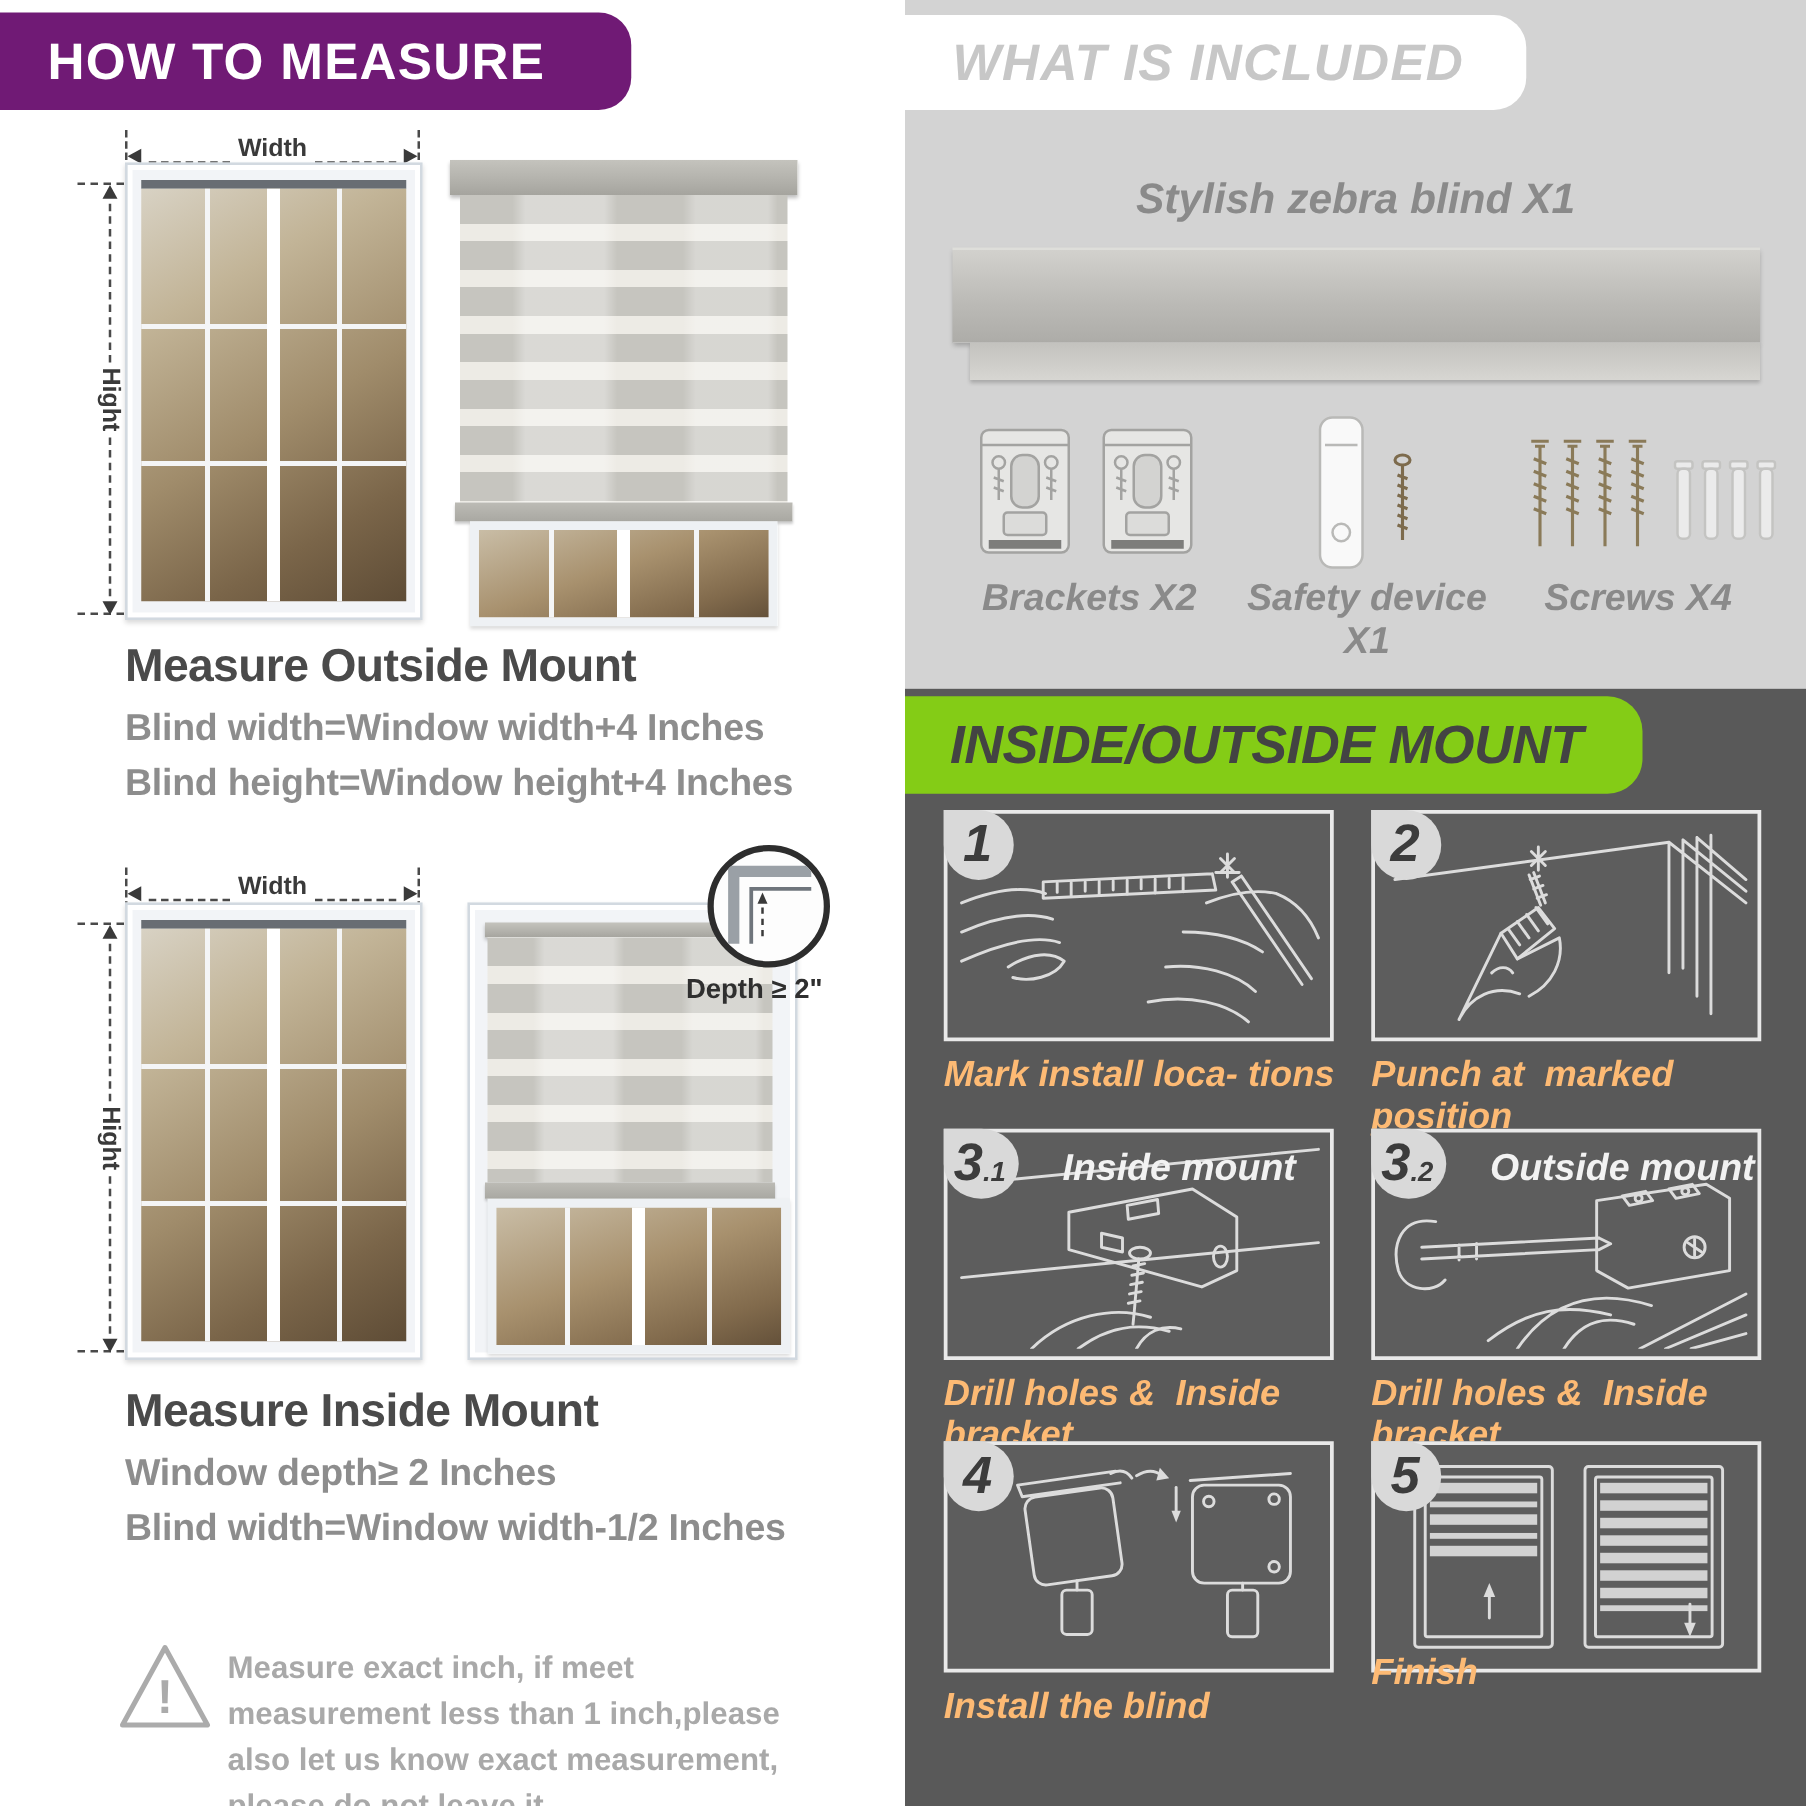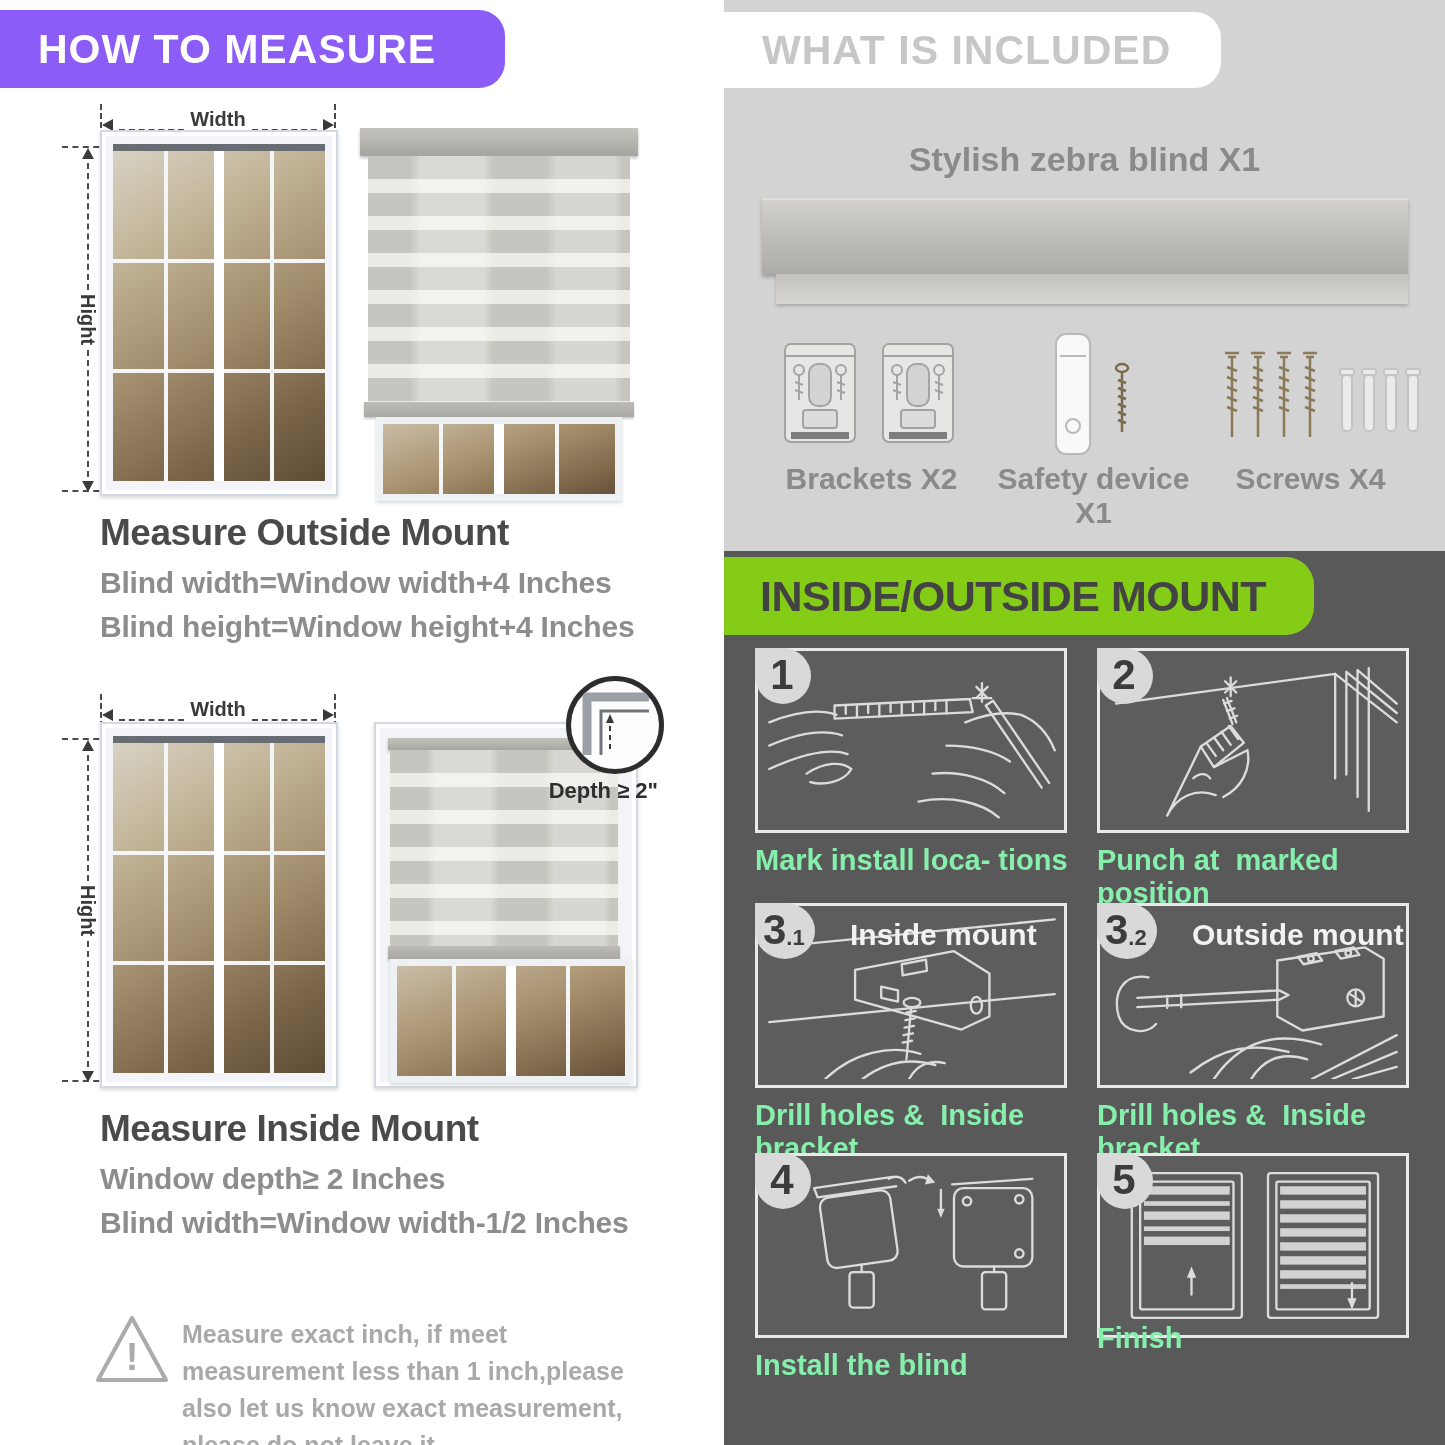--- a/index.html
+++ b/index.html
@@ -1,21 +1,21 @@
 <!DOCTYPE html>
 <html><head>
 <meta charset="utf-8">
 <style>
   html,body{margin:0;padding:0;background:#ffffff;}
   .page{position:relative;width:1445px;height:1445px;background:#ffffff;overflow:hidden;
         font-family:"Liberation Sans", sans-serif;}
   .abs{position:absolute;}
 
   
-  .header-how{left:0;top:10px;width:505px;height:78px;background:#8b5cf6;
+  .header-how{left:0;top:10px;width:505px;height:78px;background:#701a75;
     border-radius:0 26px 26px 0;color:#ffffff;font-size:41px;font-weight:bold;
     letter-spacing:1px;line-height:78px;padding-left:38px;box-sizing:border-box;}
 
   .window{background:#f2f4f7;border:2px solid #d2d9e0;box-shadow:inset 0 0 0 4px #ffffff, 0 2px 4px rgba(0,0,0,.15);}
   .window .track{position:absolute;top:12px;left:11px;right:11px;height:7px;background:#686d73;}
   .window .glass{position:absolute;top:19px;left:11px;right:11px;bottom:13px;
     background-image:
       linear-gradient(90deg, transparent calc(50% - 5px), #ffffff calc(50% - 5px), #ffffff calc(50% + 5px), transparent calc(50% + 5px)),
       linear-gradient(90deg, transparent calc(25% - 2px), #f4f5f6 calc(25% - 2px), #f4f5f6 calc(25% + 2px), transparent calc(25% + 2px)),
       linear-gradient(90deg, transparent calc(75% - 2px), #f4f5f6 calc(75% - 2px), #f4f5f6 calc(75% + 2px), transparent calc(75% + 2px)),
@@ -51,21 +51,21 @@
   .inframe{background:#f2f4f7;border:2px solid #d2d9e0;box-shadow:inset 0 0 0 4px #ffffff, 0 2px 4px rgba(0,0,0,.15);}
 
   .h2{font-size:37px;font-weight:bold;color:#4a4a4a;letter-spacing:-0.5px;}
   .bodyline{font-size:30px;font-weight:bold;color:#8d8d8d;letter-spacing:-0.2px;}
   .warn-text{font-size:25px;font-weight:bold;color:#a9a9a9;line-height:37px;}
 
   .mag{border:5px solid #2d2d2d;border-radius:50%;background:#fdfdfd;overflow:hidden;}
   .depth-label{font-size:22px;font-weight:bold;color:#2f2f2f;text-align:right;}
 
   
-  .right-col{left:724px;top:0;width:721px;height:1014px;}
+  .right-col{left:724px;top:0;width:721px;height:1014px;font-style:italic;}
   .included{left:0;top:0;width:721px;height:551px;background:#d3d3d3;}
   .label-included{left:0;top:12px;width:497px;height:76px;background:#ffffff;
     border-radius:0 26px 26px 0;color:#c7c7c7;font-size:41px;font-weight:bold;
     letter-spacing:1px;line-height:76px;padding-left:38px;box-sizing:border-box;}
   .blind-title{left:0;top:140px;width:721px;text-align:center;font-size:34px;font-weight:bold;color:#8a8a8a;}
   .rail-main{left:38px;top:198px;width:646px;height:74px;
     background:linear-gradient(180deg,#d2d1cd 0%,#bcbbb7 55%,#adaca8 100%);
     border-top:2px solid #dededa;box-shadow:0 3px 4px rgba(0,0,0,.25);}
   .rail-under{left:52px;top:274px;width:632px;height:30px;
     background:linear-gradient(180deg,#c3c2be,#d7d6d2);box-shadow:0 2px 3px rgba(0,0,0,.2);}
@@ -75,21 +75,21 @@
   .label-mount{left:0;top:6px;width:590px;height:78px;background:#84cc16;
     border-radius:0 28px 28px 0;color:#434343;font-size:43px;font-weight:bold;
     line-height:78px;padding-left:36px;box-sizing:border-box;letter-spacing:-0.5px;}
   .step-panel{position:absolute;width:312px;height:185px;border:3px solid #e9e9e9;background:#5d5d5d;box-sizing:border-box;}
   .badge{position:absolute;top:-3px;left:-3px;height:56px;min-width:56px;background:#d9d9d9;
     border-radius:0 50% 50% 50%;display:flex;align-items:center;justify-content:center;
     color:#3c3c3c;padding:0 10px 2px 8px;box-sizing:border-box;}
   .badge .n{font-size:42px;font-weight:bold;line-height:1;}
   .badge .s{font-size:22px;font-weight:bold;line-height:1;align-self:flex-end;margin-bottom:8px;}
   .inner-title{position:absolute;top:12px;left:92px;font-size:30px;font-weight:bold;color:#f2f2f2;}
-  .caption{position:absolute;width:330px;font-size:29px;font-weight:bold;color:#86efac;white-space:pre-wrap;}
+  .caption{position:absolute;width:330px;font-size:29px;font-weight:bold;color:#fdba74;white-space:pre-wrap;}
   .art{position:absolute;left:6px;top:6px;}
   .ln{stroke:#dcdcdc;stroke-width:2.5;fill:none;stroke-linecap:round;stroke-linejoin:round;}
   .fillbar{fill:#d2d2d2;stroke:none;}
   .fillhead{fill:#dcdcdc;stroke:none;}
 </style>
 </head>
 <body>
 
 <div class="page">
 

